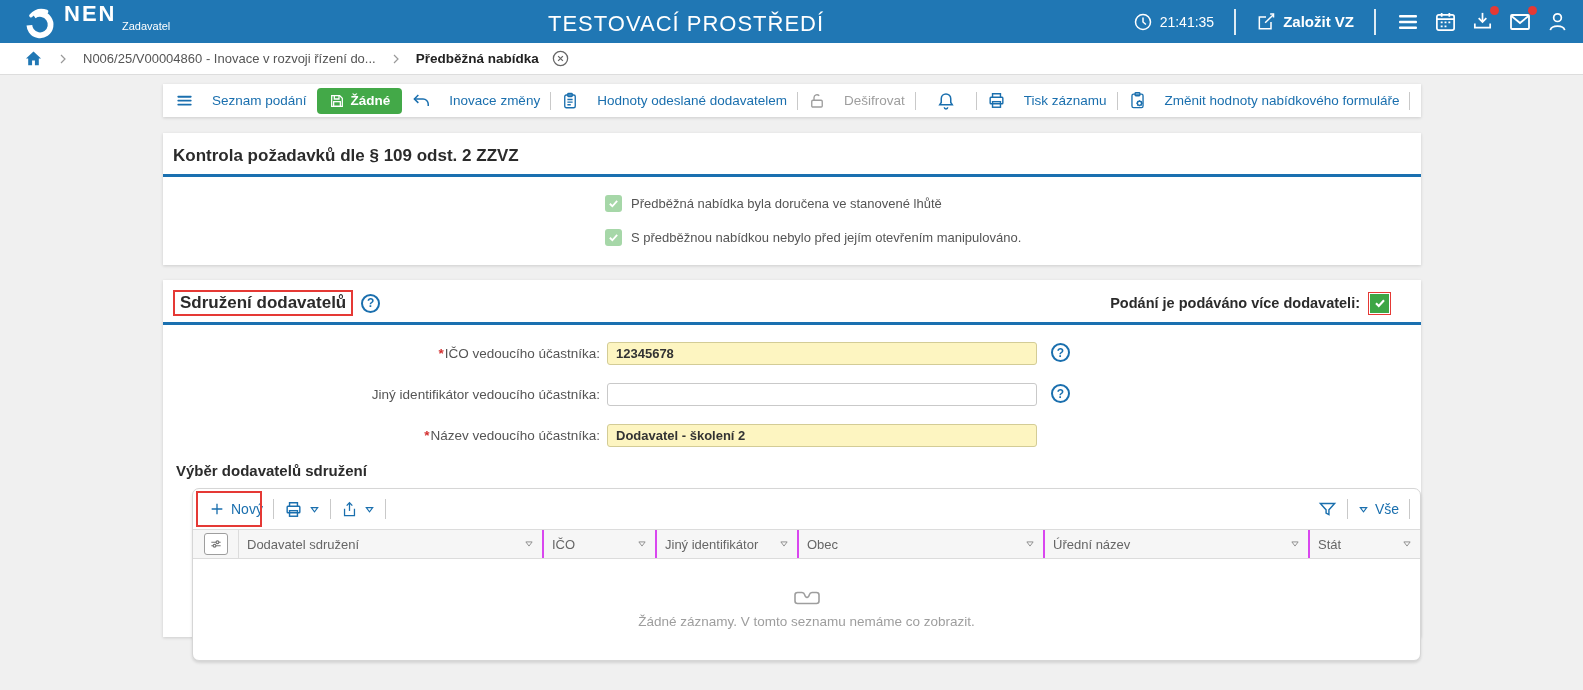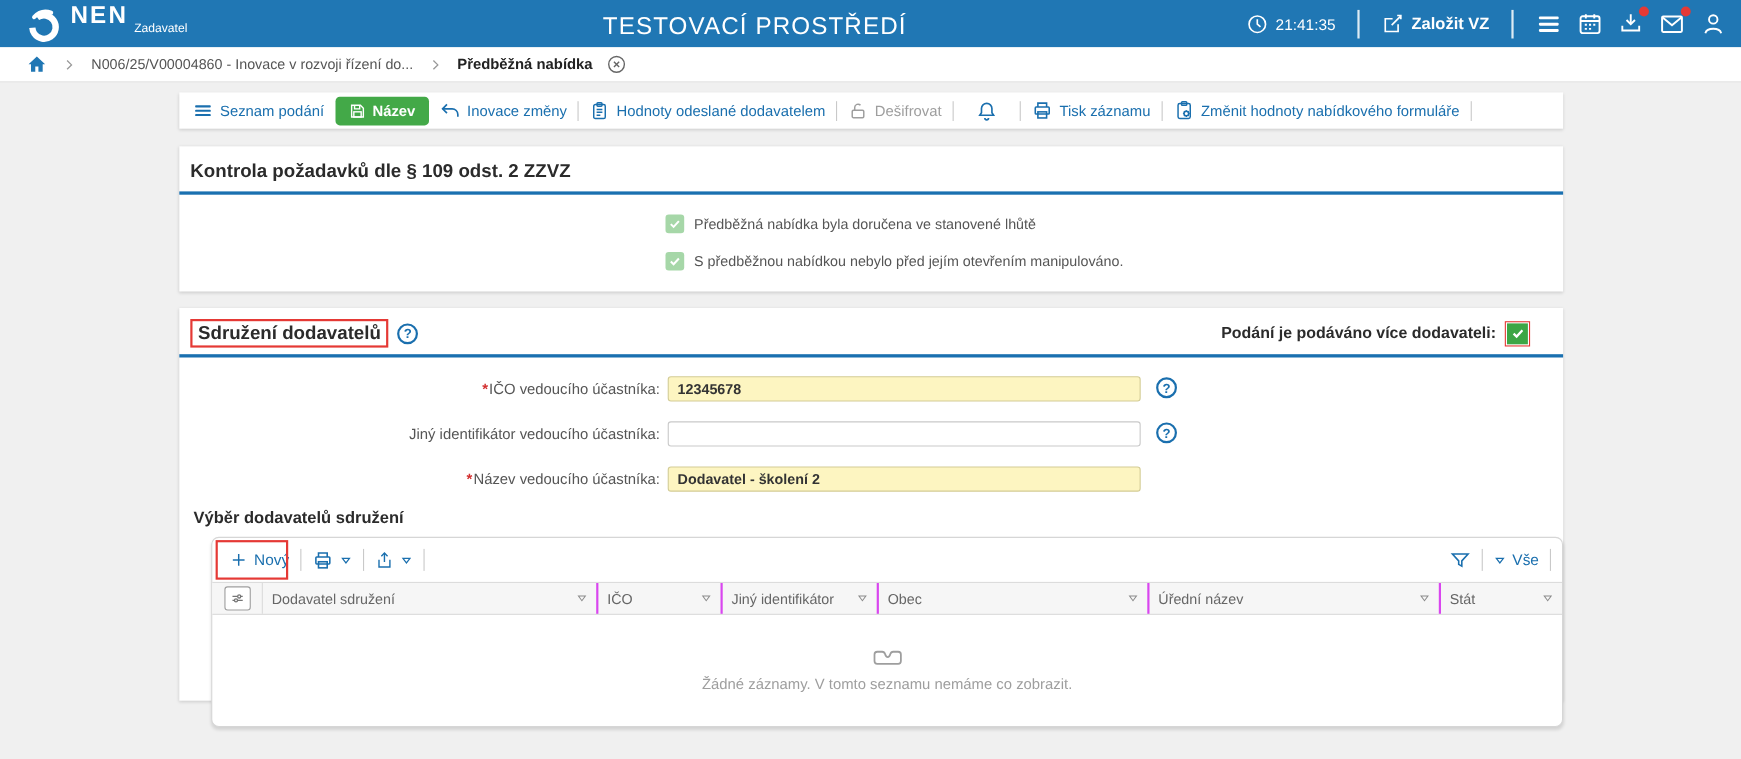--- a/index.html
+++ b/index.html
@@ -29,21 +29,21 @@
   .bc-chev { margin:0 14px; color:#999; }
   .bc-link { color:#555; cursor:pointer; }
   .bc-current { font-weight:bold; color:#222; font-size:13.5px; }
   .bc-close { margin-left:12px; color:#555; cursor:pointer; }
 
   
   .panel { position:absolute; left:163px; width:1258px; background:#fff; box-shadow:0 1px 3px rgba(0,0,0,.15); }
 
   
   .toolbar { top:84px; height:33px; display:flex; align-items:center; padding-left:12px; font-size:13.5px; color:#1a6fae; }
-  .tb-item { display:flex; align-items:center; gap:6px; cursor:pointer; white-space:nowrap; }
+  .tb-item { display:flex; align-items:center; gap:18px; cursor:pointer; white-space:nowrap; }
   .tb-sep { width:1px; height:18px; background:#c9c9c9; margin:0 10px; }
   .btn-green { background:#43a948; color:#fff; border:none; border-radius:4px; height:26px; padding:0 12px; margin:0 10px; font-size:13.5px; font-weight:bold; display:flex; align-items:center; gap:6px; cursor:pointer; font-family:inherit; }
   .tb-disabled { color:#9e9e9e; cursor:default; }
 
   
   .kontrola { top:133px; height:132px; }
   .sec-title { font-size:17px; font-weight:bold; color:#2b2b2b; padding:13px 0 8px 10px; }
   .sec-rule { height:3px; background:#1a70b0; }
   .check-row { position:absolute; left:442px; display:flex; align-items:center; gap:9px; font-size:13px; color:#555; }
   .check-lite { width:17px; height:17px; border-radius:3px; background:#a6d7a8; display:flex; align-items:center; justify-content:center; }
@@ -177,21 +177,21 @@
         <rect x="3" y="16" width="18" height="2.4" rx="1"></rect>
     </svg>
     <span>Seznam podání</span>
   </div>
   <button class="btn-green">
     <svg width="16" height="16" viewBox="0 0 24 24" fill="none" stroke="#fff" stroke-width="1.9">
       <path d="M4 4h12l4 4v12H4z"></path>
         <path d="M8 4v5h7V4"></path>
         <rect x="7" y="13" width="10" height="7"></rect>
     </svg>
-    <span>Název</span>
+    <span>Žádné</span>
   </button>
   <div class="tb-item">
     <svg width="19" height="19" viewBox="0 0 24 24" fill="none" stroke="#1a6fae" stroke-width="1.9">
       <path d="M8 5L3 10l5 5"></path>
         <path d="M3 10h11a6.5 6.5 0 0 1 6.5 6.5V19"></path>
     </svg>
     <span>Inovace změny</span>
   </div>
   <div class="tb-sep"></div>
   <div class="tb-item">

